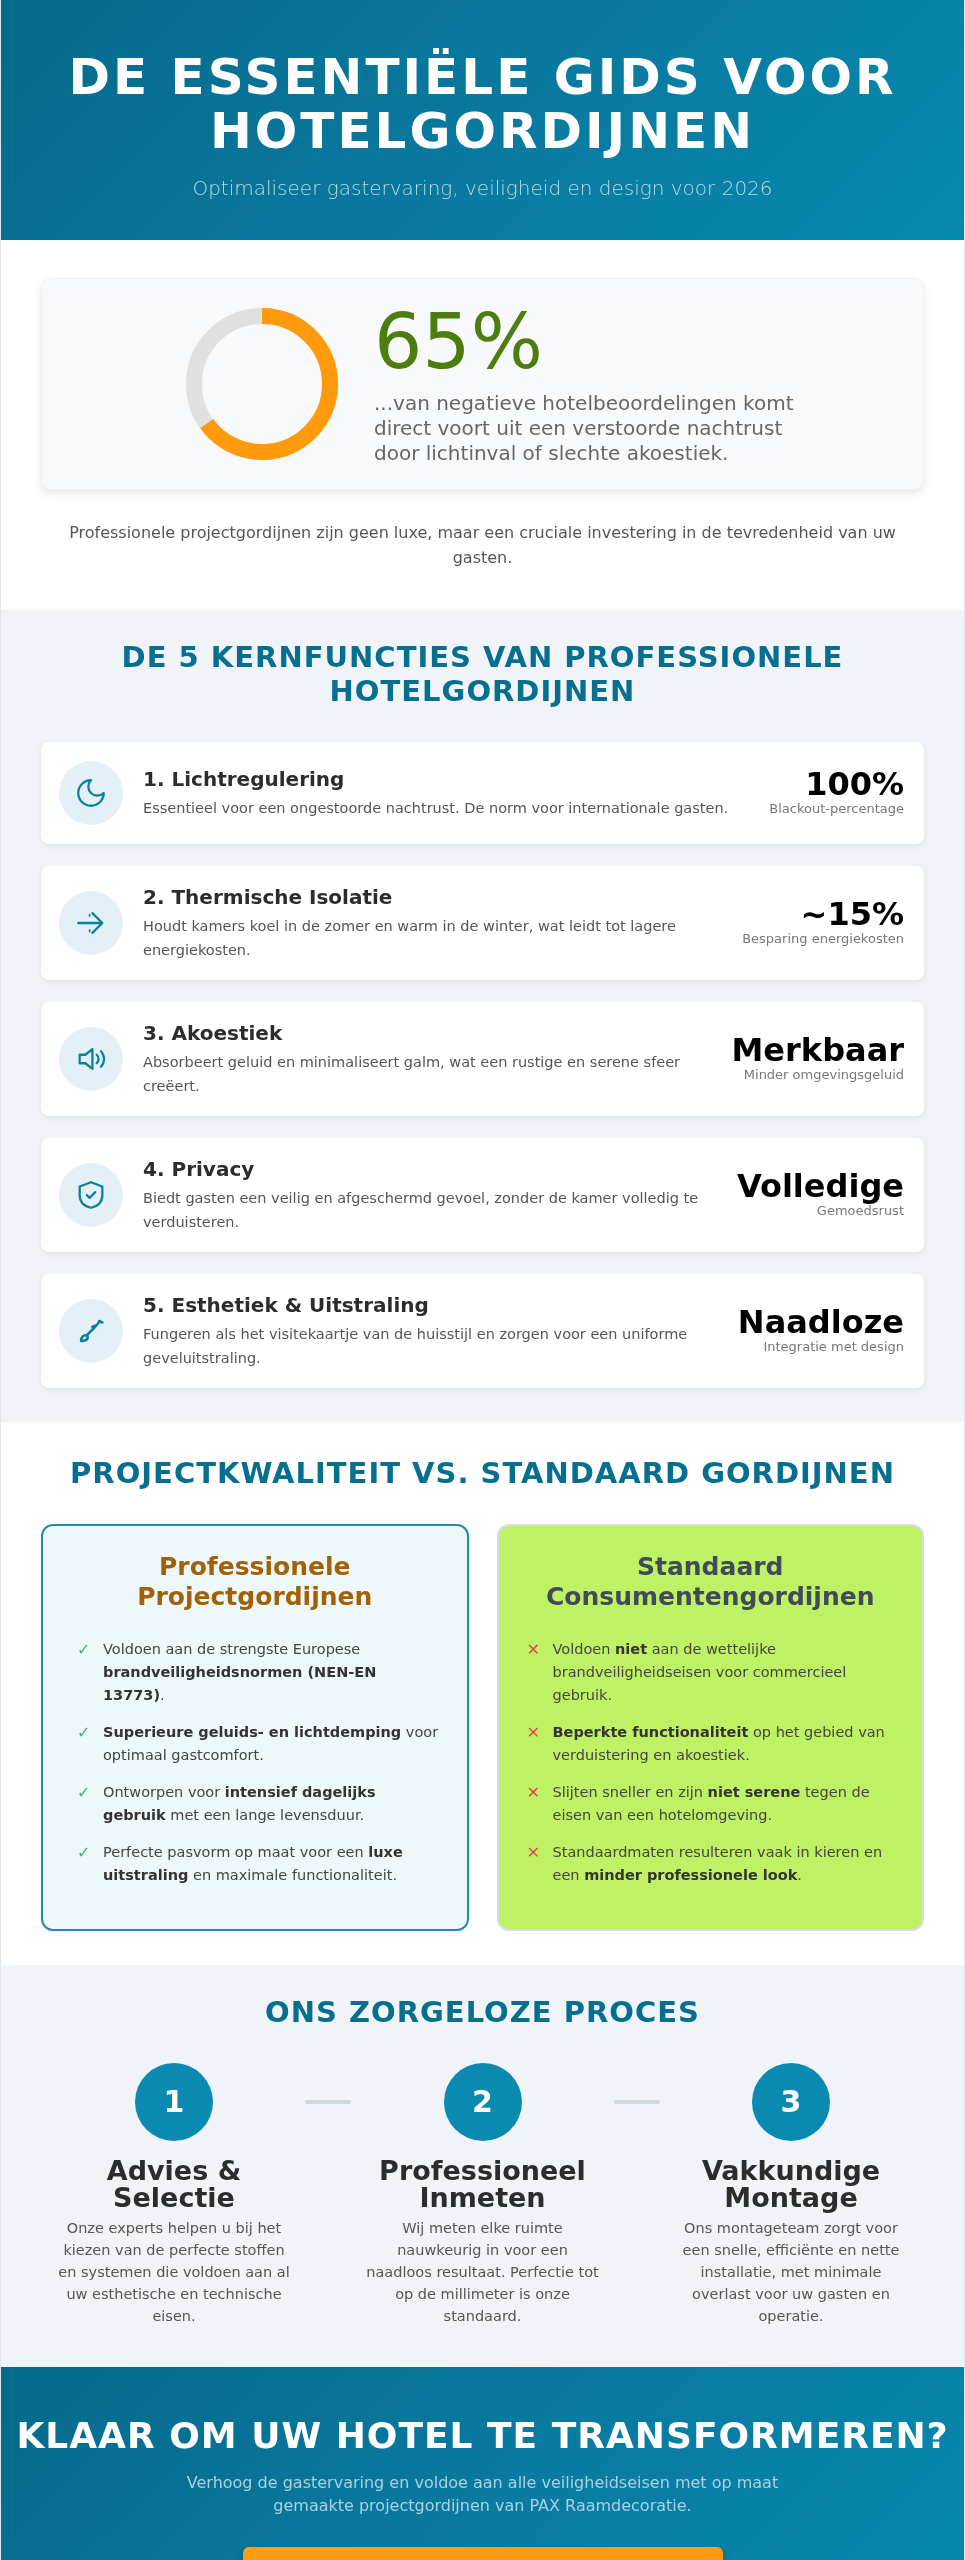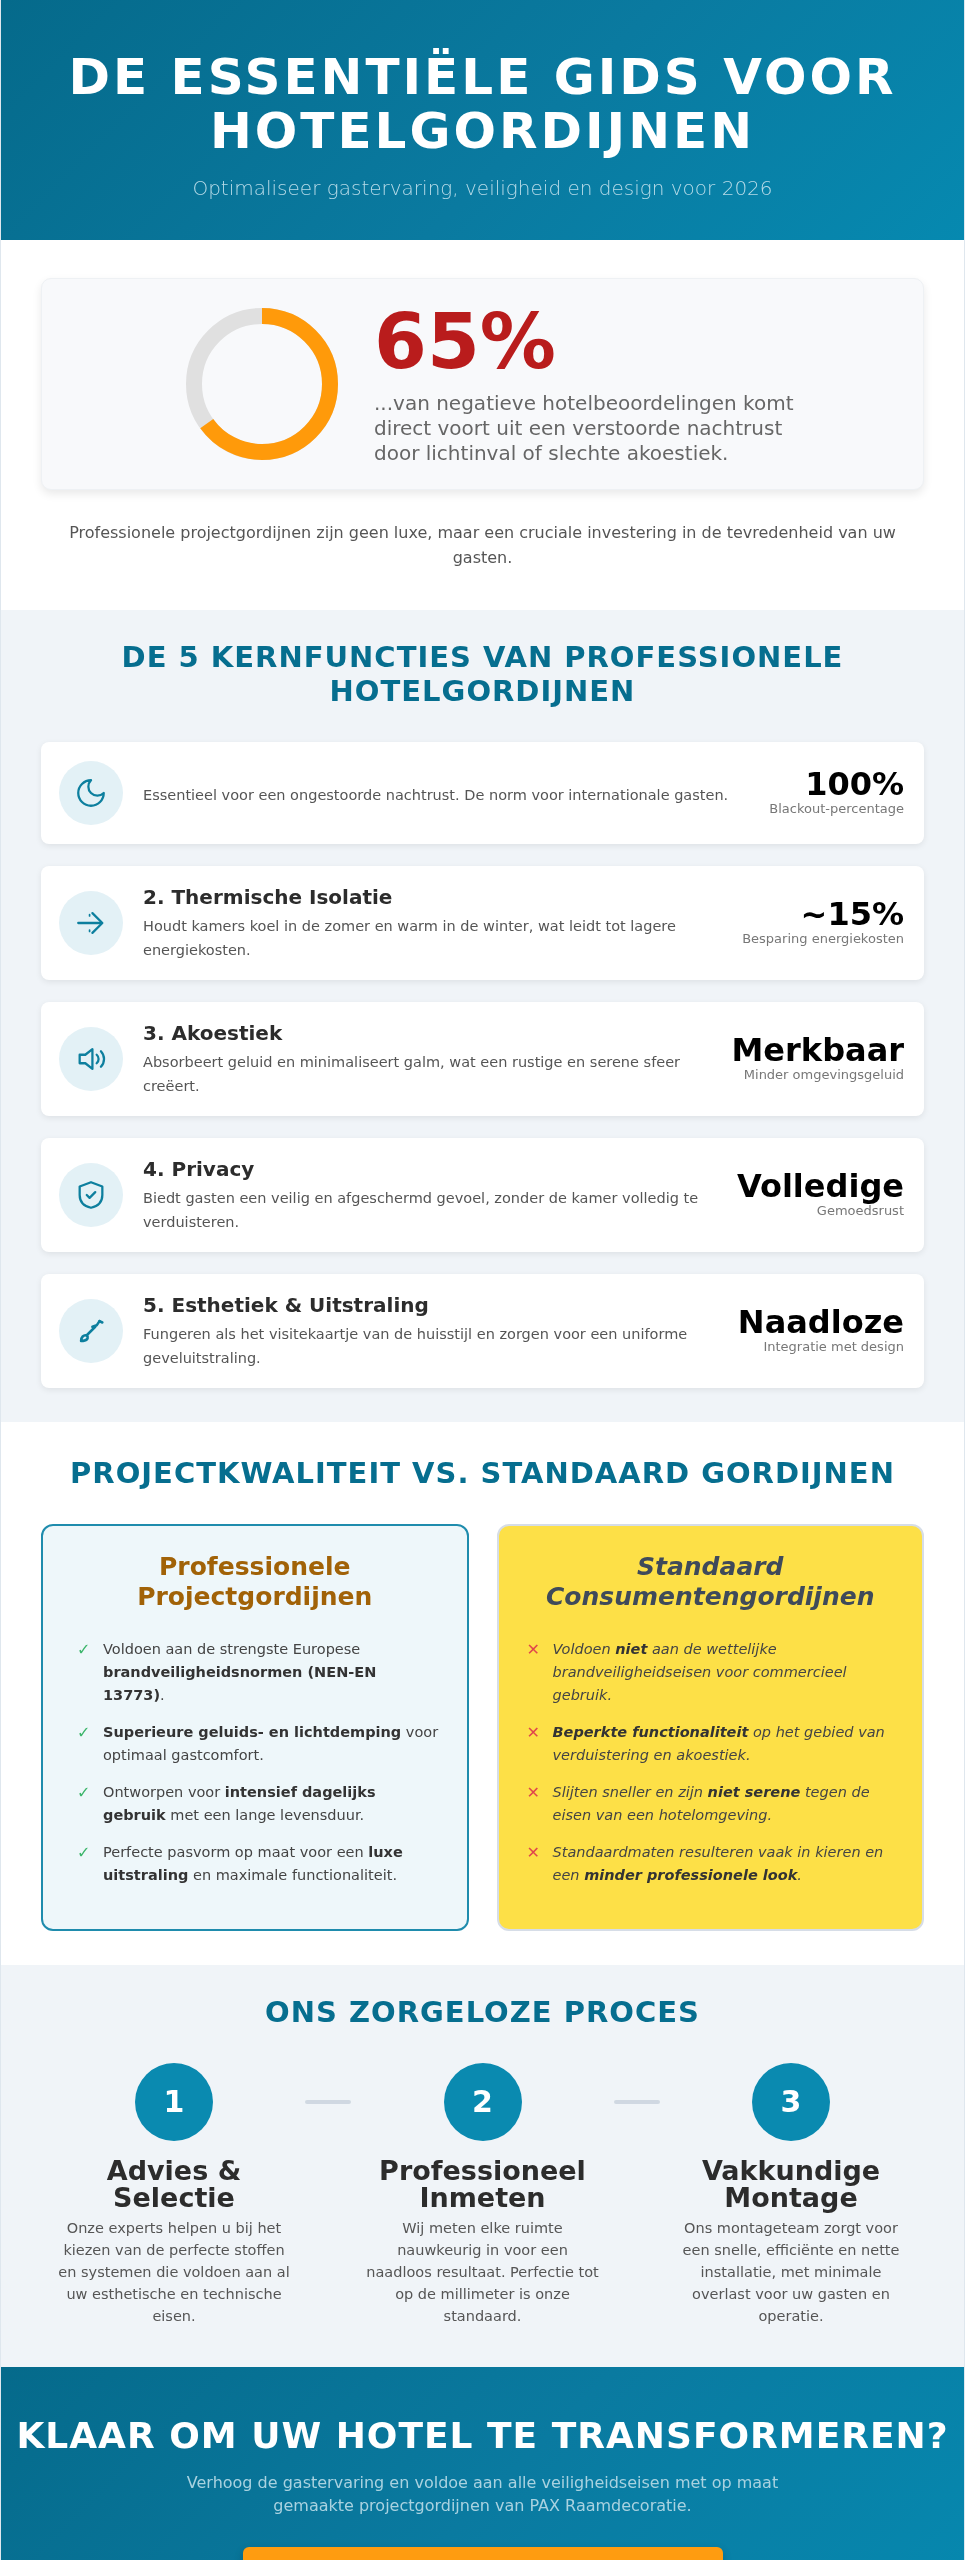--- a/index.html
+++ b/index.html
@@ -21,21 +21,21 @@
 
   
   .stat-section { background: #fff; padding: 38px 40px 40px; }
   .stat-card {
     background: #f8f9fb; border-radius: 10px; height: 212px;
     box-shadow: 0 4px 10px rgba(0,0,0,0.09); border: 1px solid #eef1f4;
     display: flex; align-items: center; padding-left: 140px;
   }
   .donut { width: 160px; height: 160px; flex: none; }
   .stat-text { margin-left: 32px; }
-  .stat-value { font-size: 76px; font-weight: 700; color: #b91c1c; line-height: 78px; }
+  .stat-value { font-size: 76px; font-weight: 400; color: #4d7c0f; line-height: 78px; }
   .stat-desc { margin-top: 10px; font-size: 20px; color: #666; line-height: 25px; width: 420px; }
   .stat-note { text-align: center; font-size: 16px; color: #555; line-height: 25px; margin-top: 30px; padding: 0 20px; }
 
   
   .features { background: #f0f4f8; padding: 30px 40px 34px; }
   .section-title {
     text-align: center; color: #066e8f; font-weight: 700; font-size: 29px;
     line-height: 34px; letter-spacing: 1px; text-transform: uppercase;
   }
   .features .section-title { margin-bottom: 34px; }
@@ -55,21 +55,21 @@
   .f-metric { text-align: right; flex: none; }
   .f-metric-value { font-size: 32px; font-weight: 700; color: #000000; line-height: 32px; }
   .f-metric-label { font-size: 13px; color: #777; line-height: 18px; }
 
   
   .compare { background: #fff; padding: 34px 40px 34px; }
   .compare .section-title { margin-bottom: 34px; }
   .compare-grid { display: flex; gap: 28px; }
   .cmp-card { flex: 1; border-radius: 12px; padding: 26px 28px 28px; min-height: 372px; }
   .cmp-pro { background: #eef7fa; border: 2px solid #1f8cad; }
-  .cmp-std { background: #fde047; border: 2px solid #d6dde7; font-style: italic; }
+  .cmp-std { background: #bef264; border: 2px solid #d6dde7; }
   .cmp-title { text-align: center; font-size: 25px; font-weight: 700; line-height: 30px; margin-bottom: 26px; }
   .cmp-pro .cmp-title { color: #a16207; }
   .cmp-std .cmp-title { color: #3f4a5a; }
   .cmp-list { list-style: none; }
   .cmp-item { display: flex; font-size: 14.5px; color: #444; line-height: 23px; margin-bottom: 14px; }
   .cmp-item b { color: #333; }
   .cmp-mark { width: 26px; flex: none; font-weight: 700; font-size: 16px; line-height: 23px; }
   .cmp-pro .cmp-mark { color: #3bb56a; padding-left: 0; }
   .cmp-std .cmp-mark { color: #e0474c; }
   .cmp-pro .cmp-list { padding-left: 6px; }
@@ -127,20 +127,21 @@
   <section class="features">
     <h2 class="section-title">DE 5 KERNFUNCTIES VAN PROFESSIONELE HOTELGORDIJNEN</h2>
 
     <div class="feature-card">
       <div class="f-icon">
         <svg width="34" height="34" viewBox="0 0 24 24" fill="none" stroke="#0d7f9e" stroke-width="1.6" stroke-linecap="round" stroke-linejoin="round">
             <path d="M12 3a6 6 0 0 0 9 9 9 9 0 1 1-9-9Z"></path>
           </svg>
       </div>
       <div class="f-body">
+        <div class="f-title">1. Lichtregulering</div>
         <div class="f-desc">Essentieel voor een ongestoorde nachtrust. De norm voor internationale gasten.</div>
       </div>
       <div class="f-metric">
         <div class="f-metric-value">100%</div>
         <div class="f-metric-label">Blackout-percentage</div>
       </div>
     </div>
 
     <div class="feature-card">
       <div class="f-icon">

